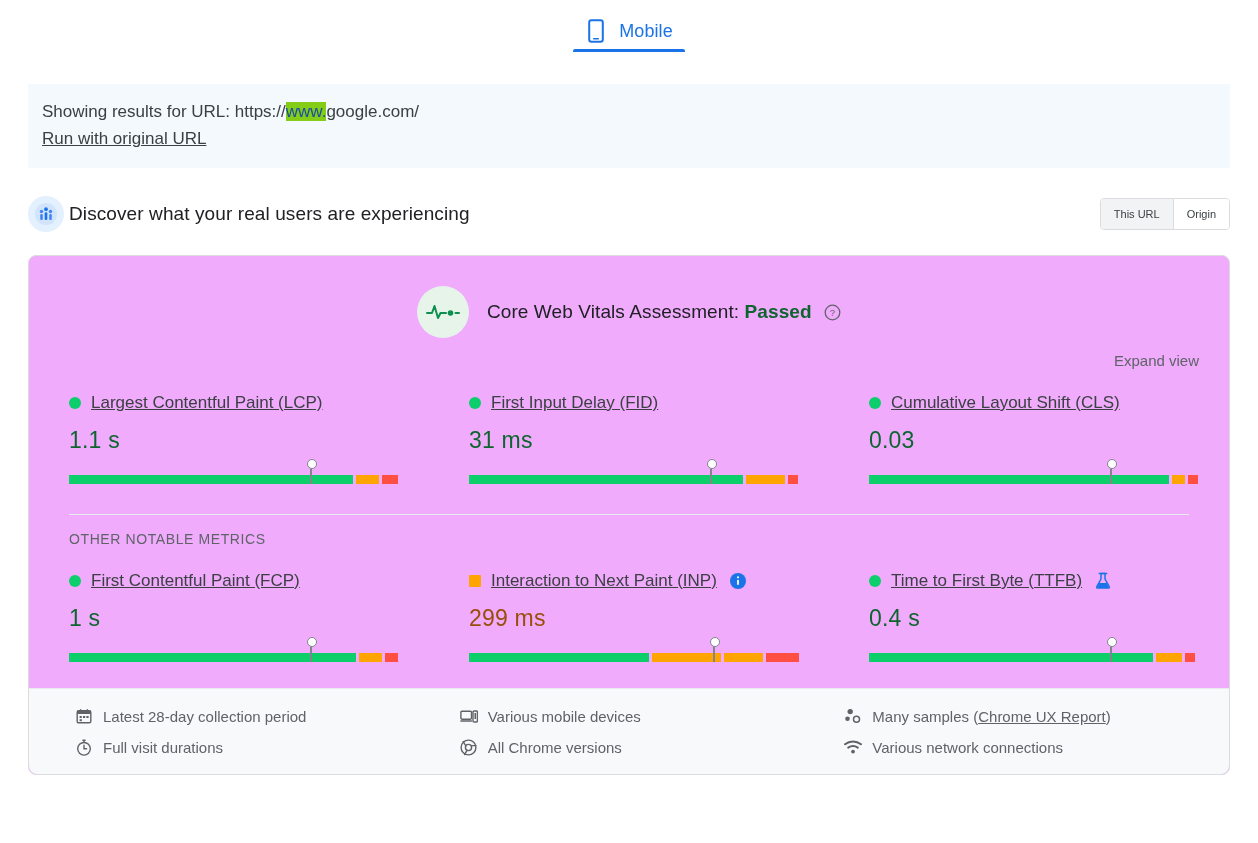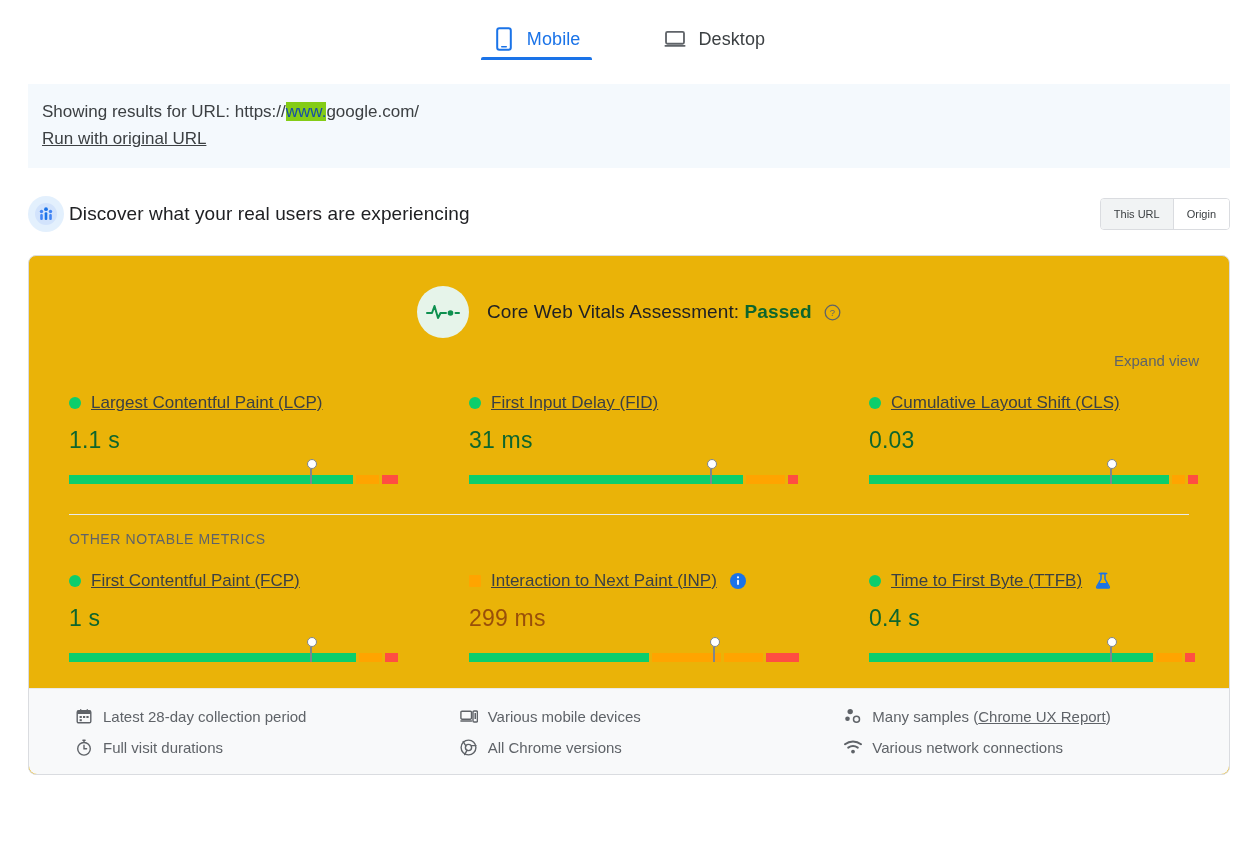--- a/index.html
+++ b/index.html
@@ -12,21 +12,21 @@
     overflow: hidden;
   }
 
   
   .tabs {
     display: flex;
     justify-content: center;
     align-items: flex-start;
     gap: 56px;
     height: 56px;
-    padding-top: 12px;
+    padding-top: 4px;
   }
   .tab {
     display: flex;
     align-items: center;
     gap: 12px;
     padding: 6px 14px 0 14px;
     height: 48px;
     cursor: pointer;
     position: relative;
   }
@@ -101,21 +101,21 @@
     cursor: pointer;
   }
   .scope-btn.selected { background: #f1f3f4; }
   .scope-btn + .scope-btn { border-left: 1px solid #dadce0; }
 
   
   .card {
     margin: 22px 28px 0 28px;
     border: 1px solid #dadce0;
     border-radius: 8px;
-    background: #eab308;
+    background: #f0abfc;
   }
   .cwv-head {
     display: flex;
     align-items: center;
     justify-content: center;
     padding: 30px 0 0 0;
     gap: 18px;
   }
   .pulse-circle {
     width: 52px; height: 52px;
@@ -251,29 +251,20 @@
 <div class="tabs">
   <div class="tab active">
     <span class="tab-icon">
       <svg width="16" height="24" viewBox="0 0 16 24">
           <rect x="1.2" y="1.2" width="13.6" height="21.6" rx="2.2" fill="none" stroke="#1a73e8" stroke-width="2"></rect>
           <rect x="5" y="19" width="6" height="1.4" rx=".7" fill="#1a73e8"></rect>
         </svg>
     </span>
     <span class="tab-label">Mobile</span>
     <span class="tab-underline"></span>
-  </div>
-  <div class="tab inactive">
-    <span class="tab-icon">
-      <svg width="24" height="20" viewBox="0 0 24 20">
-          <rect x="2.2" y="2.2" width="19.6" height="13" rx="1.6" fill="none" stroke="#5f6368" stroke-width="2"></rect>
-          <rect x="0.5" y="16.6" width="23" height="1.8" rx=".9" fill="#5f6368"></rect>
-        </svg>
-    </span>
-    <span class="tab-label">Desktop</span>
   </div>
 </div>
 
 <div class="url-banner">
   <div>
     <span>Showing results for URL: https://</span><span class="hl">www.</span><span>google.com/</span>
   </div>
   <a class="rerun-link">Run with original URL</a>
 </div>
 

